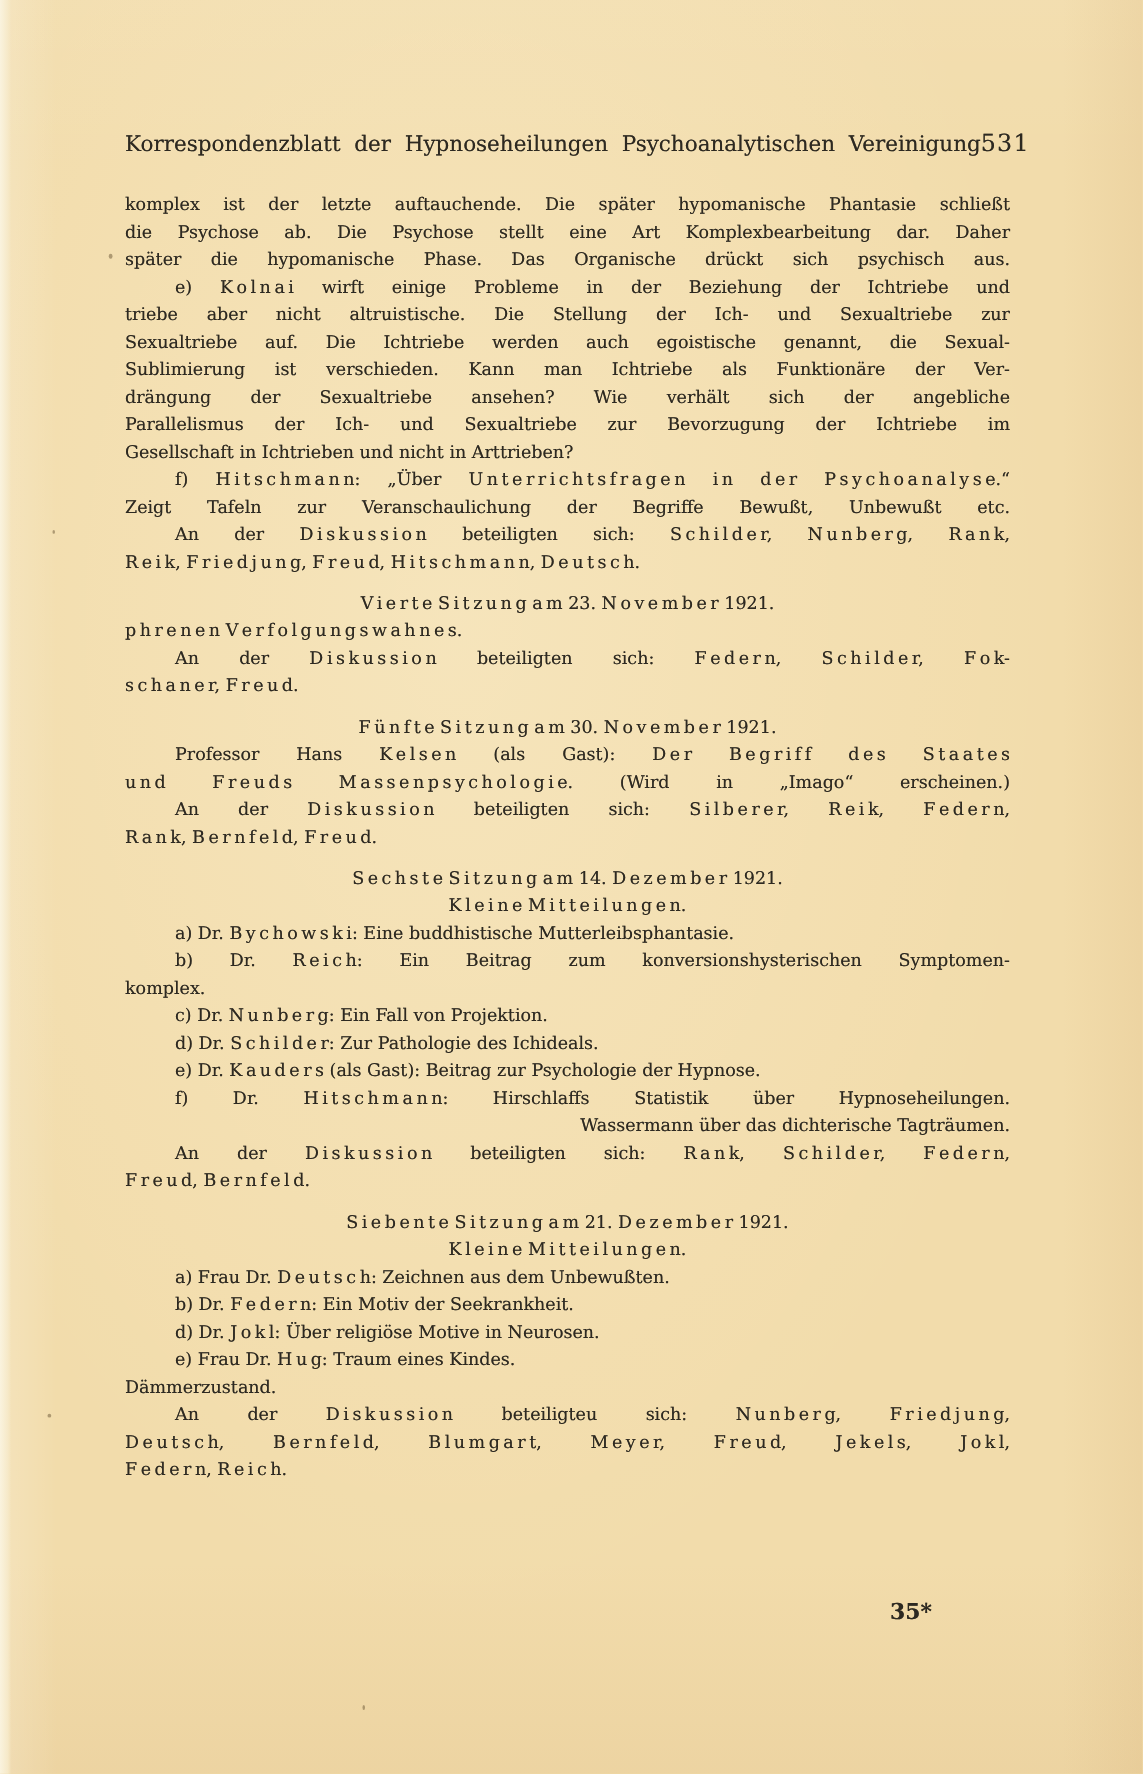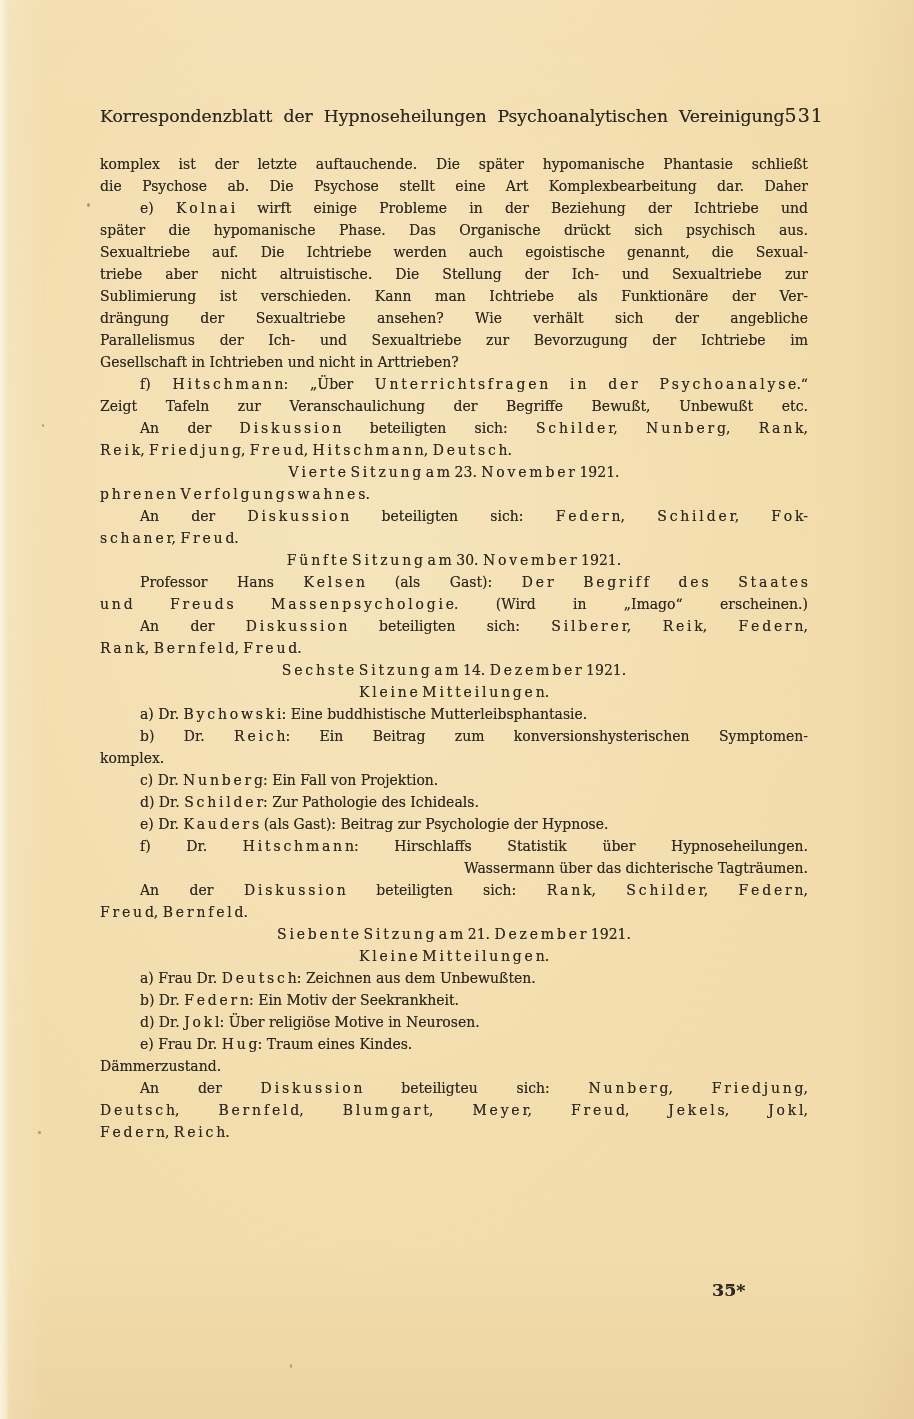--- a/index.html
+++ b/index.html
@@ -22,21 +22,21 @@
     text-shadow:0 0 .4px rgba(45,41,33,.65);}
   .hdr-num{font-size:19px;font-weight:normal;letter-spacing:1px;
     text-shadow:0 0 .4px rgba(45,41,33,.65);}
   .bodytext{margin-top:25px;}
   .ln{font-size:14px;line-height:22px;height:22px;white-space:nowrap;
     text-shadow:0 0 .35px rgba(45,41,33,.6);}
   .j{white-space:normal;text-align:justify;text-align-last:justify;-moz-text-align-last:justify;}
   .c{text-align:center;}
   .r{text-align:right;}
   .ind{text-indent:40px;}
-  .gap{margin-top:0;}
+  .gap{margin-top:11px;}
   .sig{position:absolute;left:712px;top:1280px;font-size:17.5px;font-weight:bold;
     text-shadow:0 0 .4px rgba(45,41,33,.65);}
 </style>
 </head>
 <body>
 
 <div class="edge-left"></div>
 <div class="speck" style="left:87px;top:203px;width:3px;height:4px;"></div>
 <div class="speck" style="left:42px;top:424px;width:2px;height:3px;"></div>
 <div class="speck" style="left:38px;top:1131px;width:3px;height:3px;"></div>
@@ -44,24 +44,24 @@
 
 <div class="page">
   <div class="hdr">
     <span class="hdr-title">Korrespondenzblatt der Hypnoseheilungen Psychoanalytischen Vereinigung</span>
     <span class="hdr-num">531</span>
   </div>
 
   <div class="bodytext">
     <div class="ln j">komplex ist der letzte auftauchende. Die später hypomanische Phantasie schließt</div>
     <div class="ln j">die Psychose ab. Die Psychose stellt eine Art Komplexbearbeitung dar. Daher</div>
+    <div class="ln j">später die hypomanische Phase. Das Organische drückt sich psychisch aus.</div>
     <div class="ln j ind">e) K o l n a i wirft einige Probleme in der Beziehung der Ichtriebe und</div>
-    <div class="ln j">später die hypomanische Phase. Das Organische drückt sich psychisch aus.</div>
+    <div class="ln j">triebe aber nicht altruistische. Die Stellung der Ich- und Sexualtriebe zur</div>
     <div class="ln j">Sexualtriebe auf. Die Ichtriebe werden auch egoistische genannt, die Sexual-</div>
-    <div class="ln j">triebe aber nicht altruistische. Die Stellung der Ich- und Sexualtriebe zur</div>
     <div class="ln j">Sublimierung ist verschieden. Kann man Ichtriebe als Funktionäre der Ver-</div>
     <div class="ln j">drängung der Sexualtriebe ansehen? Wie verhält sich der angebliche</div>
     <div class="ln j">Parallelismus der Ich- und Sexualtriebe zur Bevorzugung der Ichtriebe im</div>
     <div class="ln">Gesellschaft in Ichtrieben und nicht in Arttrieben?</div>
     <div class="ln j ind">f) H i t s c h m a n n: „Über U n t e r r i c h t s f r a g e n i n d e r P s y c h o a n a l y s e.“</div>
     <div class="ln j">Zeigt Tafeln zur Veranschaulichung der Begriffe Bewußt, Unbewußt etc.</div>
     <div class="ln j ind">An der D i s k u s s i o n beteiligten sich: S c h i l d e r, N u n b e r g, R a n k,</div>
     <div class="ln">R e i k, F r i e d j u n g, F r e u d, H i t s c h m a n n, D e u t s c h.</div>
     <div class="ln c gap">V i e r t e S i t z u n g a m 23. N o v e m b e r 1921.</div>
     <div class="ln">p h r e n e n V e r f o l g u n g s w a h n e s.</div>

